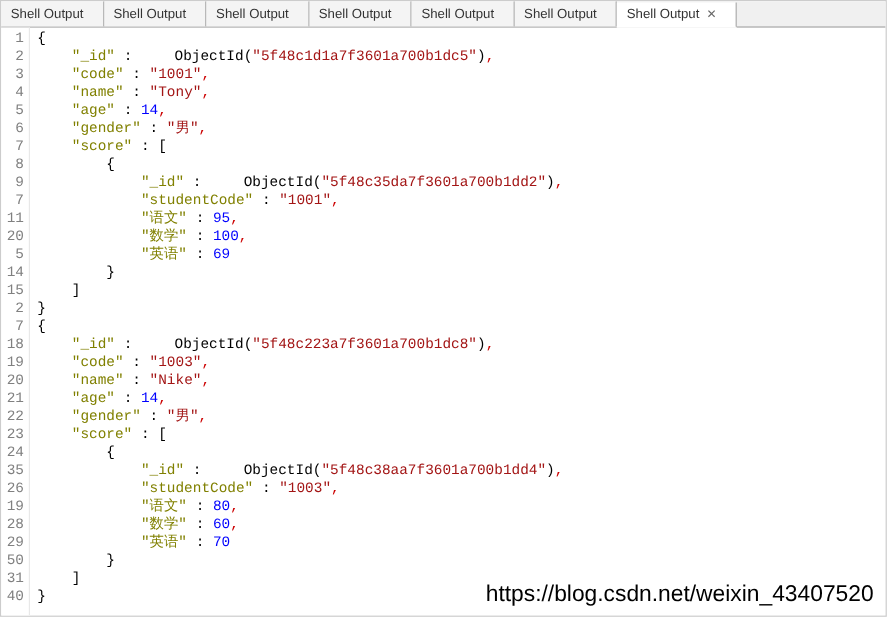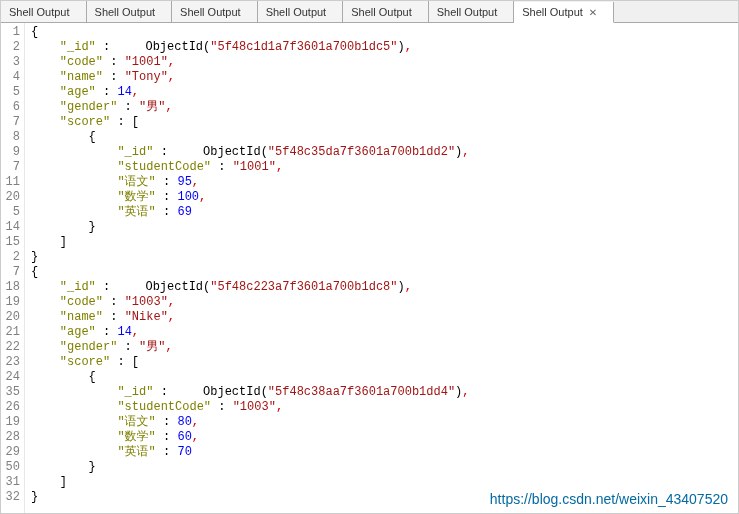--- a/index.html
+++ b/index.html
@@ -66,23 +66,23 @@
     .k { color: #808000; } 
     .s { color: #a31515; } 
     .n { color: #0000ff; } 
     .p { color: #000; } 
     .f { color: #000; margin-left: 28px; } 
     .pc { color: #c00; } 
     .watermark {
       position: absolute;
       bottom: 6px;
       right: 10px;
-      color: #0369a1;
+      color: #000000;
       font-family: Arial, sans-serif;
-      font-size: 14px;
+      font-size: 19px;
       pointer-events: none;
     }
   </style>
 </head>
 <body>
 
 <div class="tab-bar" id="tab-bar">
     <div class="tab">
       <span>Shell Output</span>
     </div>
@@ -133,17 +133,17 @@
       <div>22</div>
       <div>23</div>
       <div>24</div>
       <div>35</div>
       <div>26</div>
       <div>19</div>
       <div>28</div>
       <div>29</div>
       <div>50</div>
       <div>31</div>
-      <div>32</div>
+      <div>40</div>
     </div>
   <div class="code" id="code"><div><span class="p">{</span></div><div><span class="p">    </span><span class="k">"_id"</span><span class="p"> : </span><span class="f">ObjectId</span><span class="p">(</span><span class="s">"5f48c1d1a7f3601a700b1dc5"</span><span class="p">)</span><span class="pc">,</span></div><div><span class="p">    </span><span class="k">"code"</span><span class="p"> : </span><span class="s">"1001"</span><span class="pc">,</span></div><div><span class="p">    </span><span class="k">"name"</span><span class="p"> : </span><span class="s">"Tony"</span><span class="pc">,</span></div><div><span class="p">    </span><span class="k">"age"</span><span class="p"> : </span><span class="n">14</span><span class="pc">,</span></div><div><span class="p">    </span><span class="k">"gender"</span><span class="p"> : </span><span class="s">"男"</span><span class="pc">,</span></div><div><span class="p">    </span><span class="k">"score"</span><span class="p"> : [</span></div><div><span class="p">        {</span></div><div><span class="p">            </span><span class="k">"_id"</span><span class="p"> : </span><span class="f">ObjectId</span><span class="p">(</span><span class="s">"5f48c35da7f3601a700b1dd2"</span><span class="p">)</span><span class="pc">,</span></div><div><span class="p">            </span><span class="k">"studentCode"</span><span class="p"> : </span><span class="s">"1001"</span><span class="pc">,</span></div><div><span class="p">            </span><span class="k">"语文"</span><span class="p"> : </span><span class="n">95</span><span class="pc">,</span></div><div><span class="p">            </span><span class="k">"数学"</span><span class="p"> : </span><span class="n">100</span><span class="pc">,</span></div><div><span class="p">            </span><span class="k">"英语"</span><span class="p"> : </span><span class="n">69</span></div><div><span class="p">        }</span></div><div><span class="p">    ]</span></div><div><span class="p">}</span></div><div><span class="p">{</span></div><div><span class="p">    </span><span class="k">"_id"</span><span class="p"> : </span><span class="f">ObjectId</span><span class="p">(</span><span class="s">"5f48c223a7f3601a700b1dc8"</span><span class="p">)</span><span class="pc">,</span></div><div><span class="p">    </span><span class="k">"code"</span><span class="p"> : </span><span class="s">"1003"</span><span class="pc">,</span></div><div><span class="p">    </span><span class="k">"name"</span><span class="p"> : </span><span class="s">"Nike"</span><span class="pc">,</span></div><div><span class="p">    </span><span class="k">"age"</span><span class="p"> : </span><span class="n">14</span><span class="pc">,</span></div><div><span class="p">    </span><span class="k">"gender"</span><span class="p"> : </span><span class="s">"男"</span><span class="pc">,</span></div><div><span class="p">    </span><span class="k">"score"</span><span class="p"> : [</span></div><div><span class="p">        {</span></div><div><span class="p">            </span><span class="k">"_id"</span><span class="p"> : </span><span class="f">ObjectId</span><span class="p">(</span><span class="s">"5f48c38aa7f3601a700b1dd4"</span><span class="p">)</span><span class="pc">,</span></div><div><span class="p">            </span><span class="k">"studentCode"</span><span class="p"> : </span><span class="s">"1003"</span><span class="pc">,</span></div><div><span class="p">            </span><span class="k">"语文"</span><span class="p"> : </span><span class="n">80</span><span class="pc">,</span></div><div><span class="p">            </span><span class="k">"数学"</span><span class="p"> : </span><span class="n">60</span><span class="pc">,</span></div><div><span class="p">            </span><span class="k">"英语"</span><span class="p"> : </span><span class="n">70</span></div><div><span class="p">        }</span></div><div><span class="p">    ]</span></div><div><span class="p">}</span></div></div>
   <div class="watermark">https://blog.csdn.net/weixin_43407520</div>
 </div>
 
 </body></html>

